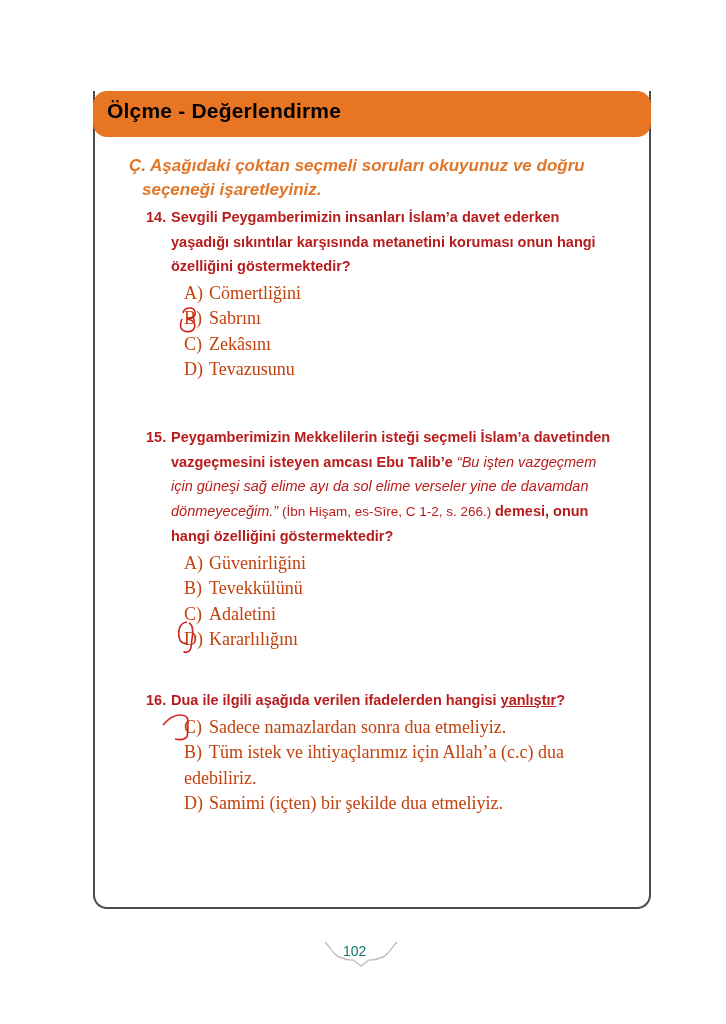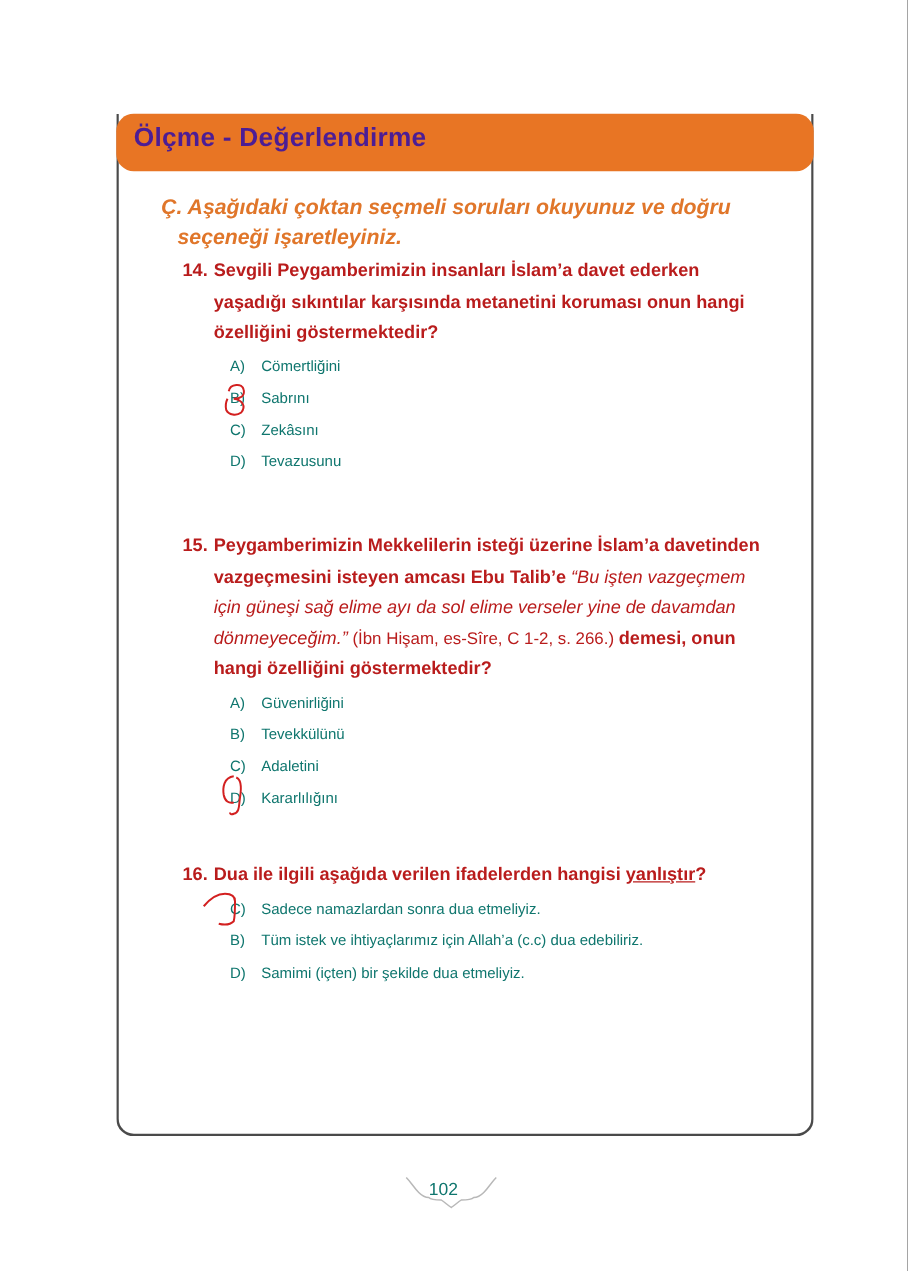--- a/index.html
+++ b/index.html
@@ -9,36 +9,36 @@
   }
   .panel {
     position: absolute; left: 93px; top: 91px; width: 558px; height: 818px;
     border: 2px solid #4a4a4a; border-top: none; border-radius: 0 0 14px 14px; box-sizing: border-box;
   }
   .header {
     position: absolute; left: 93px; top: 91px; width: 558px; height: 46px;
     background: #e87524; border-radius: 14px 14px 14px 14px;
   }
   .header-title {
-    position: absolute; left: 14px; top: 8px; font-size: 21px; font-weight: bold; color: #4c1d95;
+    position: absolute; left: 14px; top: 8px; font-size: 21px; font-weight: bold; color: #000000;
     letter-spacing: 0.2px;
   }
   .instruction {
     position: absolute; left: 129px; top: 154px; width: 490px; font-size: 17px; font-weight: bold;
     font-style: italic; color: #e0762a; line-height: 24px; text-indent: -13px; padding-left: 13px;
   }
   .question { position: absolute; left: 146px; width: 470px; }
   .q-text { font-size: 14.5px; font-weight: bold; line-height: 24.5px; color: #b91c1c; }
   .q-num { display: inline-block; width: 25px; margin-left: -25px; }
   .q-body { padding-left: 25px; }
   .q-body .ital { font-weight: normal; font-style: italic; }
   .q-body .norm { font-weight: normal; font-size: 13.5px; }
   .q-body .under { text-decoration: underline; }
   .options { margin-top: 2px; padding-left: 38px; }
-  .opt { font-size: 12px; line-height: 25.5px; color: #0f766e; position: relative; }
+  .opt { font-size: 18px; line-height: 25.5px; color: #c2410c; position: relative; font-family: Liberation Serif, serif; }
   .opt-letter { display: inline-block; width: 25px; }
   .mark { position: absolute; pointer-events: none; }
   .page-num {
     position: absolute; left: 343px; top: 943px; font-size: 14px; color: #0f766e;
   }
   .page-deco { position: absolute; left: 323px; top: 940px; }
 </style>
 </head>
 <body>
 
@@ -60,21 +60,21 @@
         <path d="M5 8 C6 2, 16 1, 17 7 C18 12, 14 14, 9 14 C16 15, 19 20, 15 25 C11 28, 5 27, 3 23 C2 19, 3 16, 4 14" fill="none" stroke="#d32020" stroke-width="1.6"></path>
       </svg>
       <span class="opt-letter">B)</span><span>Sabrını</span></div>
     <div class="opt"><span class="opt-letter">C)</span><span>Zekâsını</span></div>
     <div class="opt"><span class="opt-letter">D)</span><span>Tevazusunu</span></div>
   </div>
 </div>
 
 <div class="question" style="top:425px;">
   <div class="q-text q-body">
-    <span class="q-num">15.</span><span>Peygamberimizin Mekkelilerin isteği üzerine İslam’a davetinden vazgeçmesini isteyen amcası Ebu Talib’e </span><span class="ital">“Bu işten vazgeçmem için güneşi sağ elime ayı da sol elime verseler yine de davamdan dönmeyeceğim.”</span><span class="norm"> (İbn Hişam, es-Sîre, C 1-2, s. 266.) </span><span>demesi, onun hangi özelliğini göstermektedir?</span>
+    <span class="q-num">15.</span><span>Peygamberimizin Mekkelilerin isteği seçmeli İslam’a davetinden vazgeçmesini isteyen amcası Ebu Talib’e </span><span class="ital">“Bu işten vazgeçmem için güneşi sağ elime ayı da sol elime verseler yine de davamdan dönmeyeceğim.”</span><span class="norm"> (İbn Hişam, es-Sîre, C 1-2, s. 266.) </span><span>demesi, onun hangi özelliğini göstermektedir?</span>
   </div>
   <div class="options">
     <div class="opt"><span class="opt-letter">A)</span><span>Güvenirliğini</span></div>
     <div class="opt"><span class="opt-letter">B)</span><span>Tevekkülünü</span></div>
     <div class="opt"><span class="opt-letter">C)</span><span>Adaletini</span></div>
     <div class="opt">
       <svg class="mark" style="left:-9px;top:-8px;" width="28" height="38" viewBox="0 0 28 38">
         <path d="M12 3 C4 4, 3 12, 4 18 C5 23, 8 25, 12 24 M14 4 C19 6, 18 14, 17 20 C16 26, 17 32, 12 33 C10 34, 9 33, 9 32" fill="none" stroke="#d32020" stroke-width="1.6"></path>
       </svg>
       <span class="opt-letter">D)</span><span>Kararlılığını</span></div>

